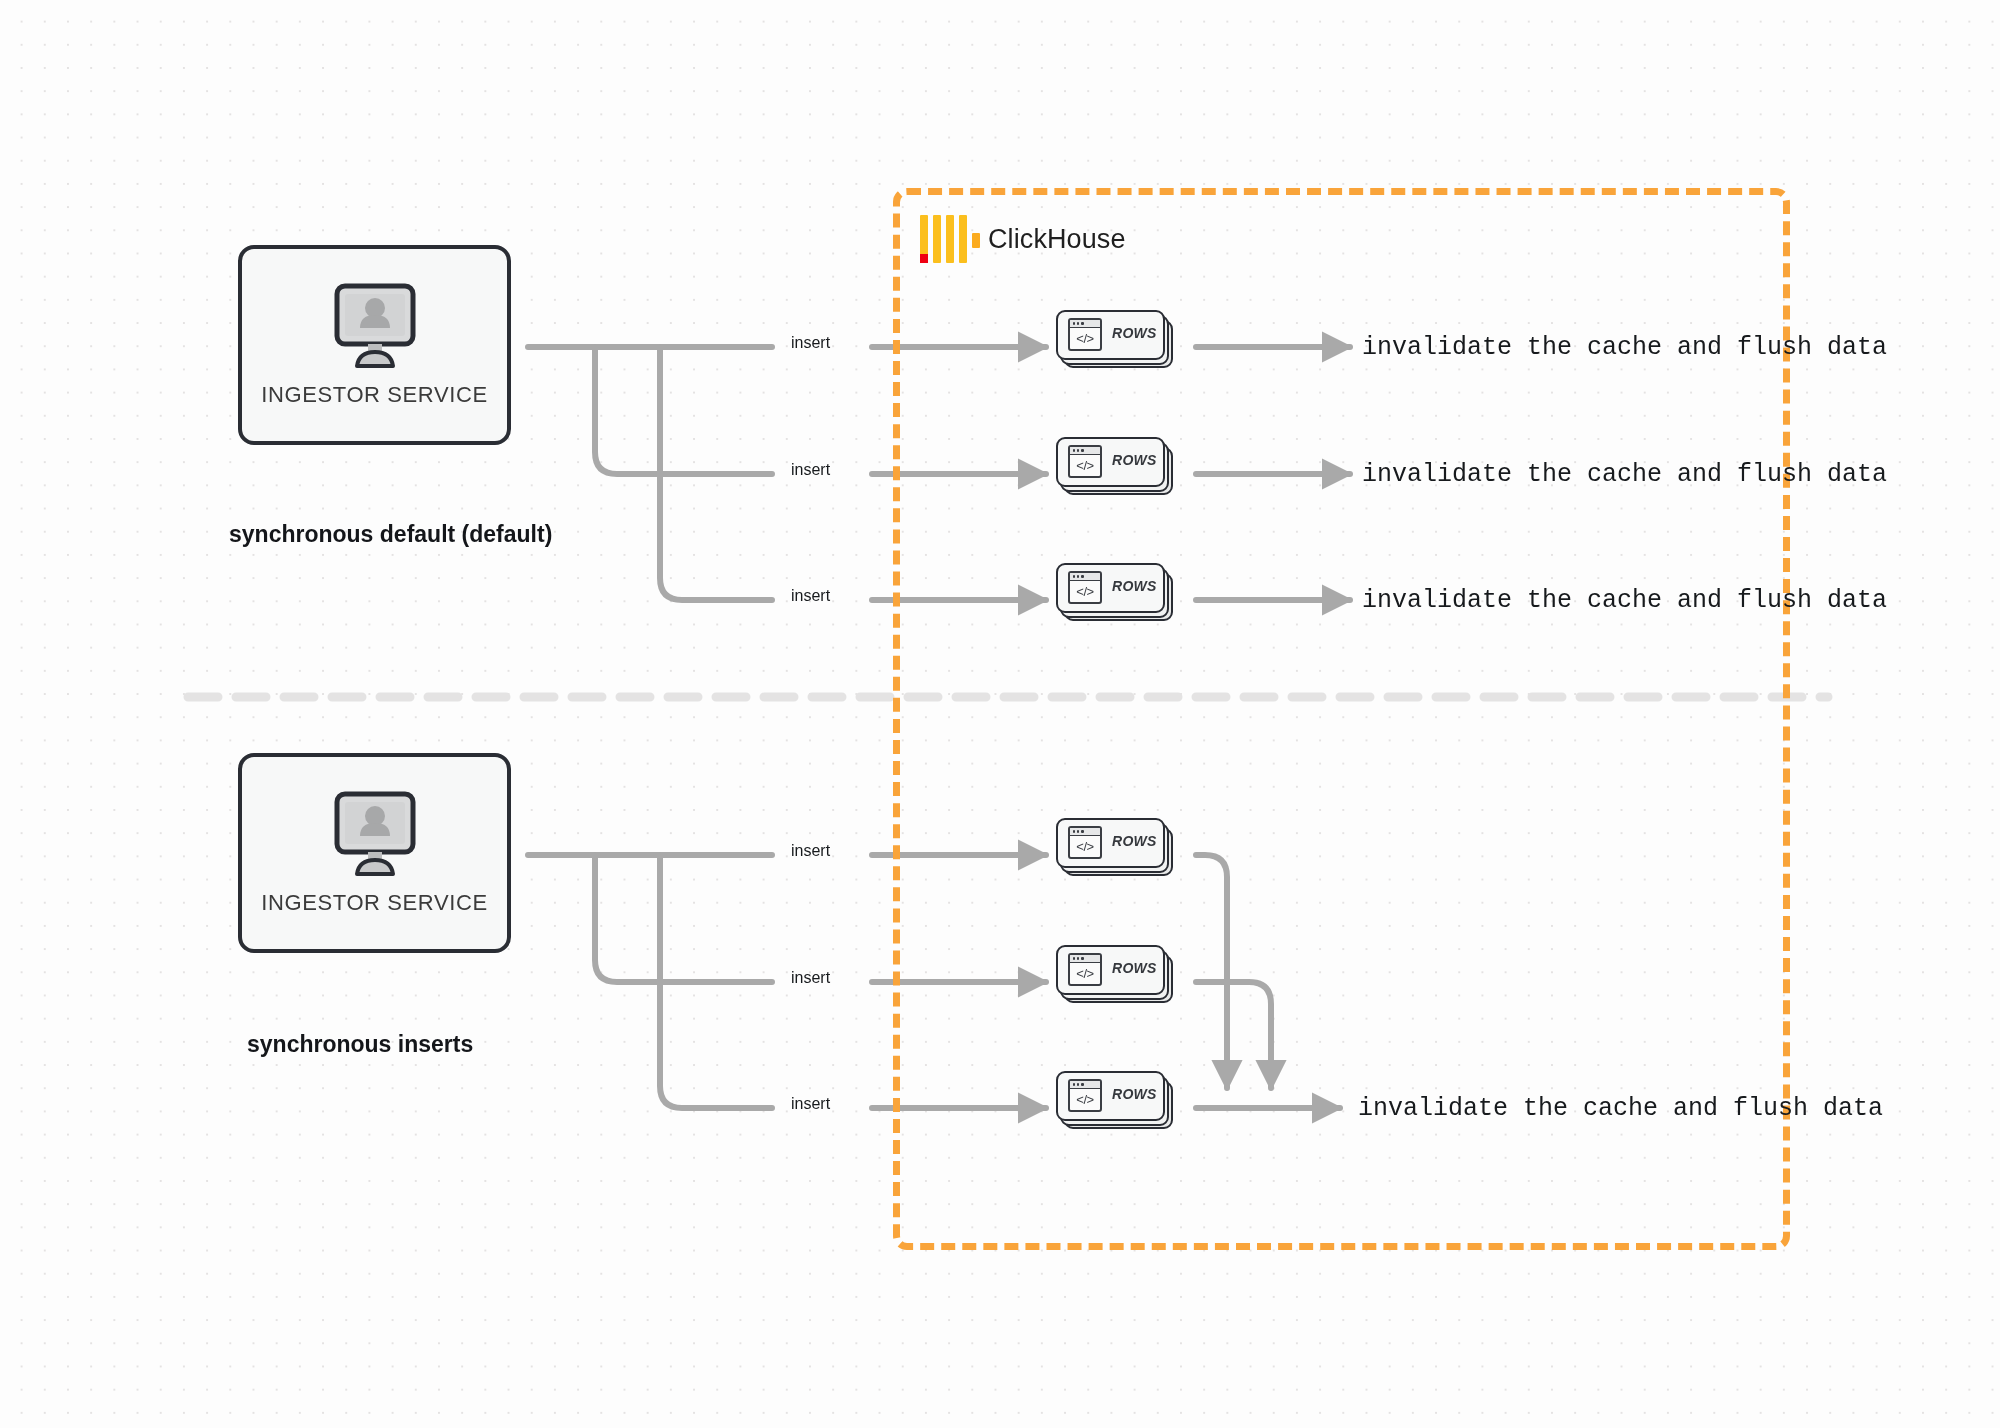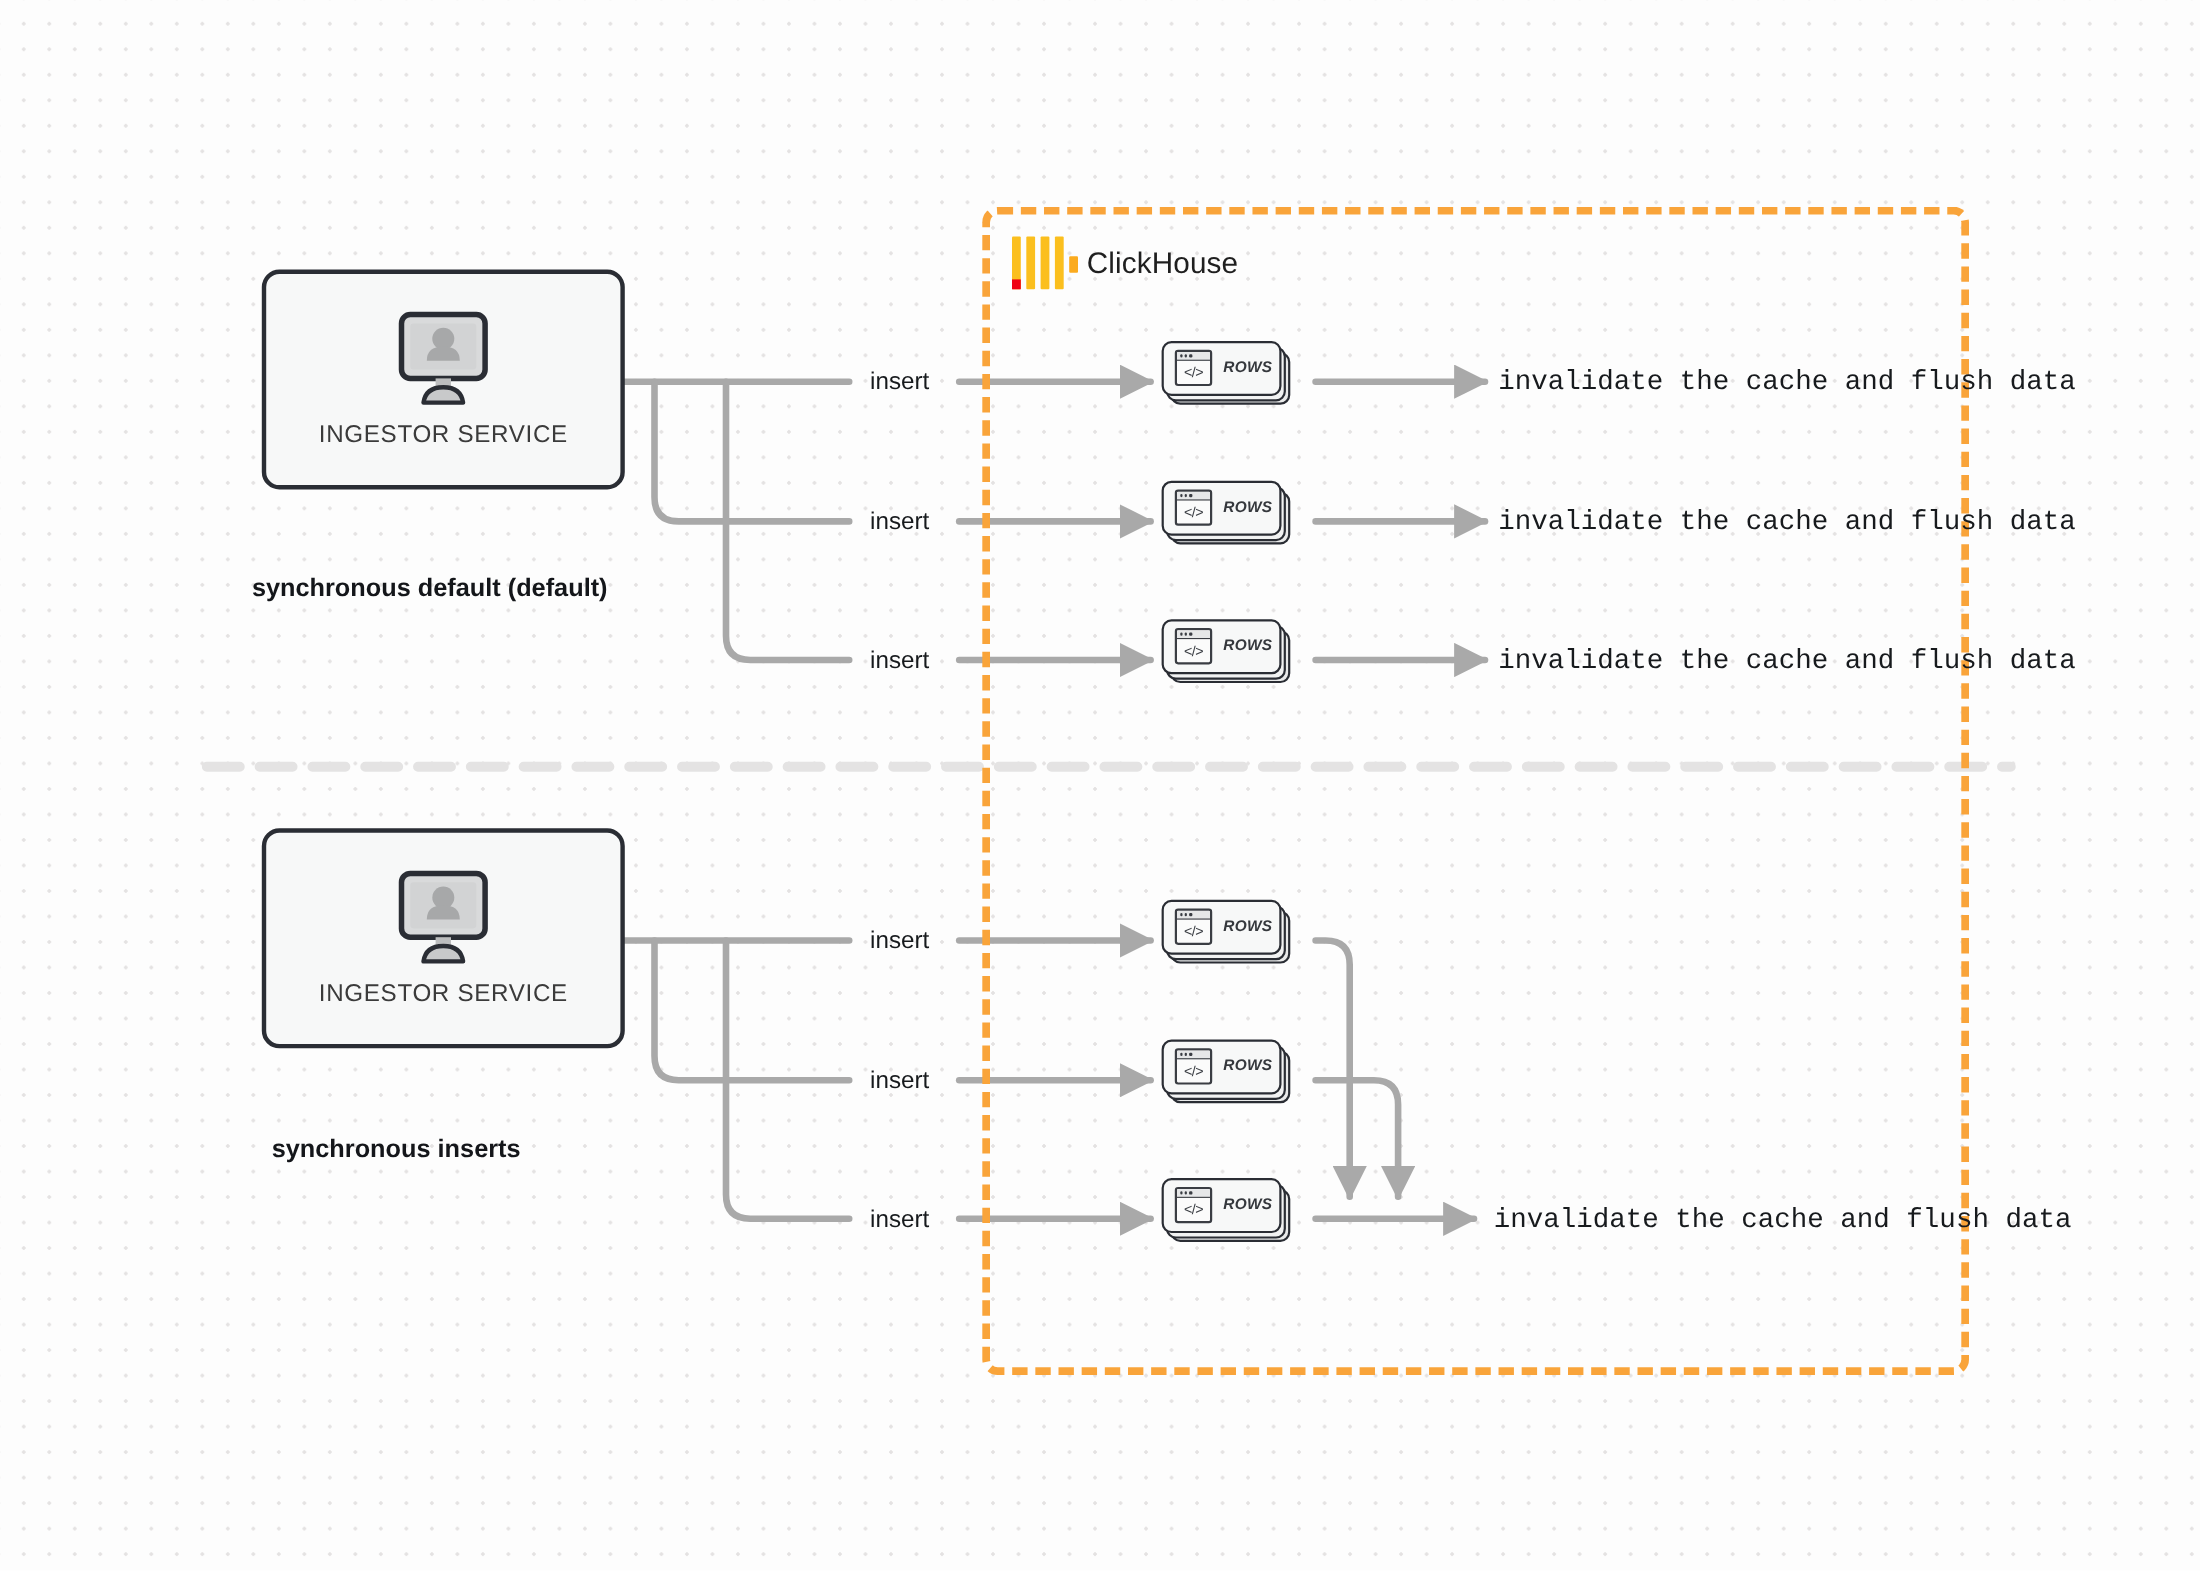--- a/index.html
+++ b/index.html
@@ -86,21 +86,21 @@
   .ch-word {
     font-size: 27px;
     color: #1f1f1f;
     letter-spacing: 0.1px;
     white-space: nowrap;
   }
 
   
   .ingestor {
     position: absolute;
-    width: 330px;
+    width: 273px;
     height: 200px;
     background: #f7f8f8;
     border: 4px solid #2a2d34;
     border-radius: 16px;
     box-sizing: border-box;
     display: flex;
     flex-direction: column;
     align-items: center;
     justify-content: center;
   }
@@ -194,21 +194,21 @@
     font-size: 14px;
     font-style: italic;
     font-weight: bold;
     color: #35383d;
     letter-spacing: 0.3px;
   }
 
   
   .edge-label {
     position: absolute;
-    font-size: 22px;
+    font-size: 16px;
     color: #171a1d;
     white-space: nowrap;
     text-align: right;
   }
   .msg-label {
     position: absolute;
     font-size: 25px;
     color: #171a1d;
     white-space: nowrap;
     font-family: Liberation Mono, monospace;

